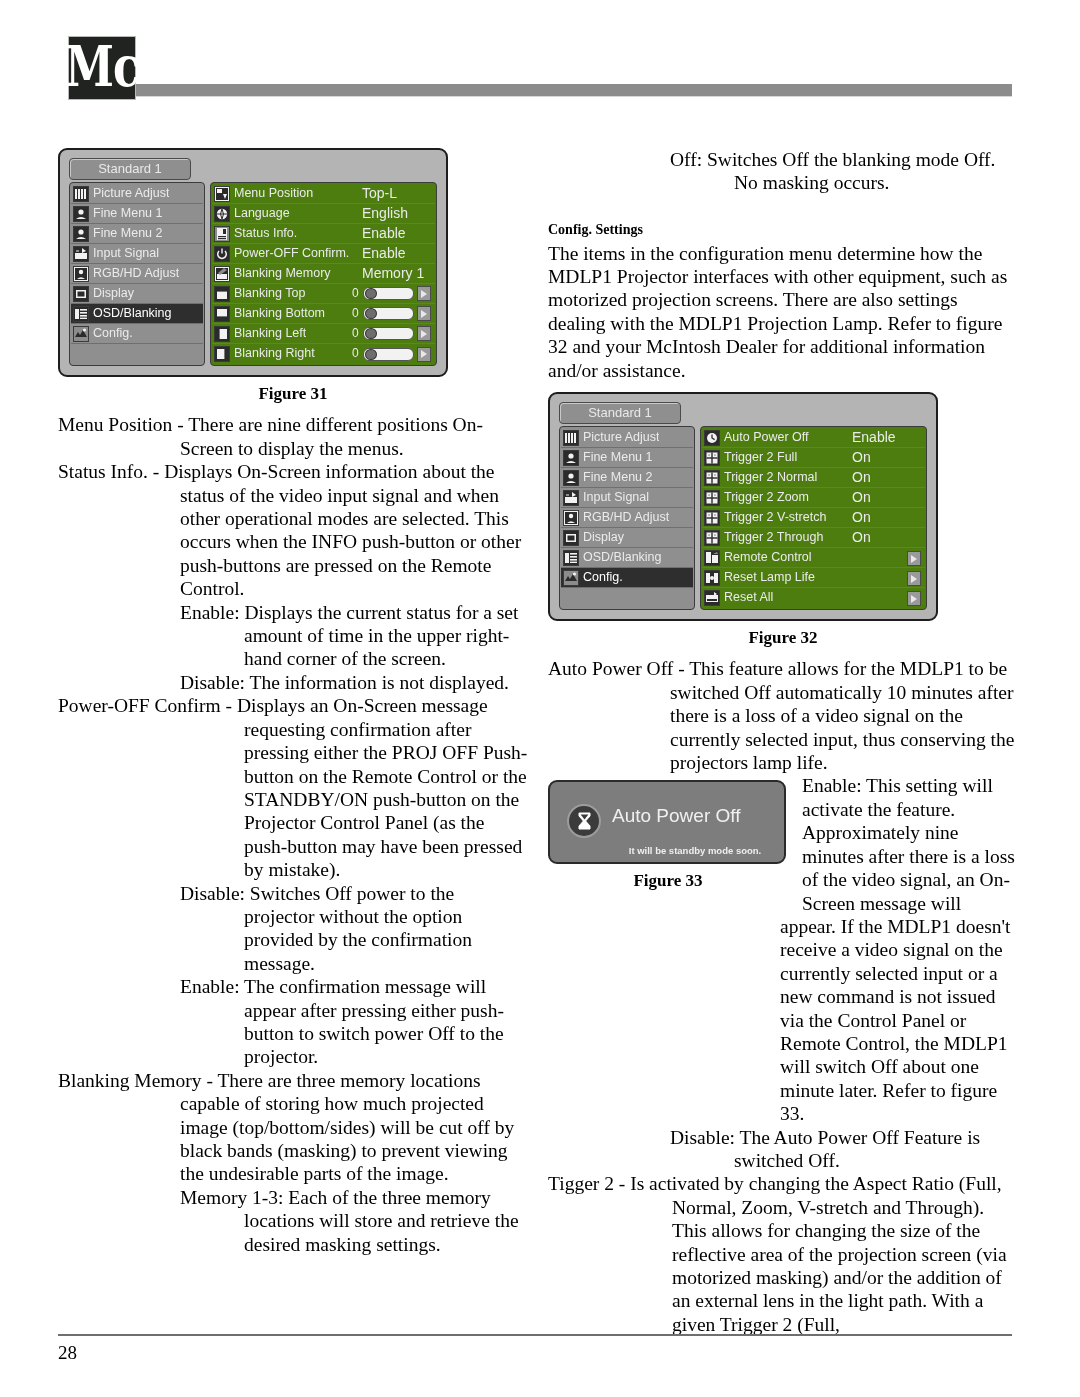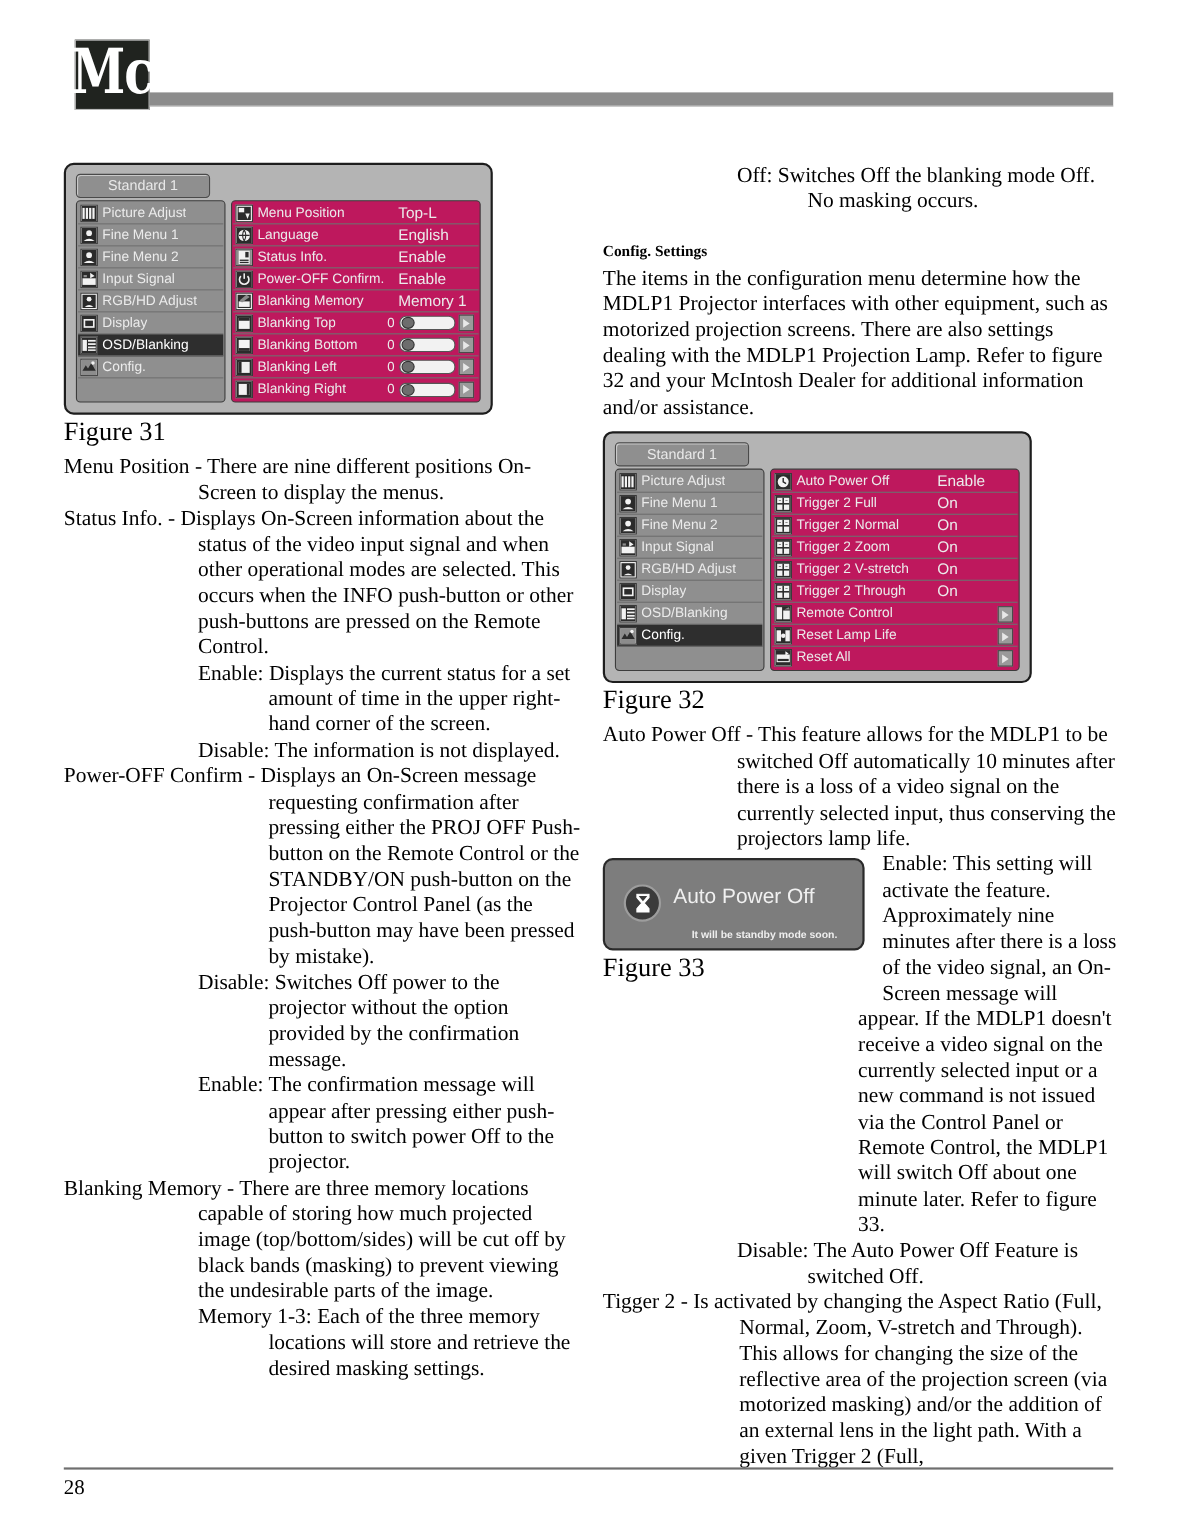--- a/index.html
+++ b/index.html
@@ -49,21 +49,21 @@
   .ind-right {padding-left:232px;}
 
   h2.section-head{
     margin:0; font-size:14px; font-weight:bold;
     font-family:"Liberation Serif", serif;
   }
   .gap{height:23.4px;}
   .gap-sm{height:10px;}
 
   
-  .fig-caption{font-size:24px; margin:5px 0 8px 0;}
+  .fig-caption{text-align:center; font-size:17px; margin:5px 0 8px 0;font-weight:bold;}
 
   
   .osd{
     background:#b4b4b4;
     border:2px solid #1d1d1d;
     border-radius:9px;
     padding:8px 9px 9px 9px;
     box-sizing:border-box;
     font-family:"Liberation Sans", sans-serif;
     width:390px;
@@ -84,21 +84,21 @@
   .osd-side{
     width:136px;
     background:#8f8f8f;
     border:1px solid #3c3c3c;
     border-radius:4px;
     padding:1px;
     box-sizing:border-box;
   }
   .osd-right{
     flex:1;
-    background:#be185d;
+    background:#4d7c0f;
     border:1px solid #3c3c3c;
     border-radius:4px;
     padding:1px;
     box-sizing:border-box;
   }
 
   .osd-row{
     height:20px;
     display:flex; align-items:center;
     border-bottom:1px solid #6f6f6f;

